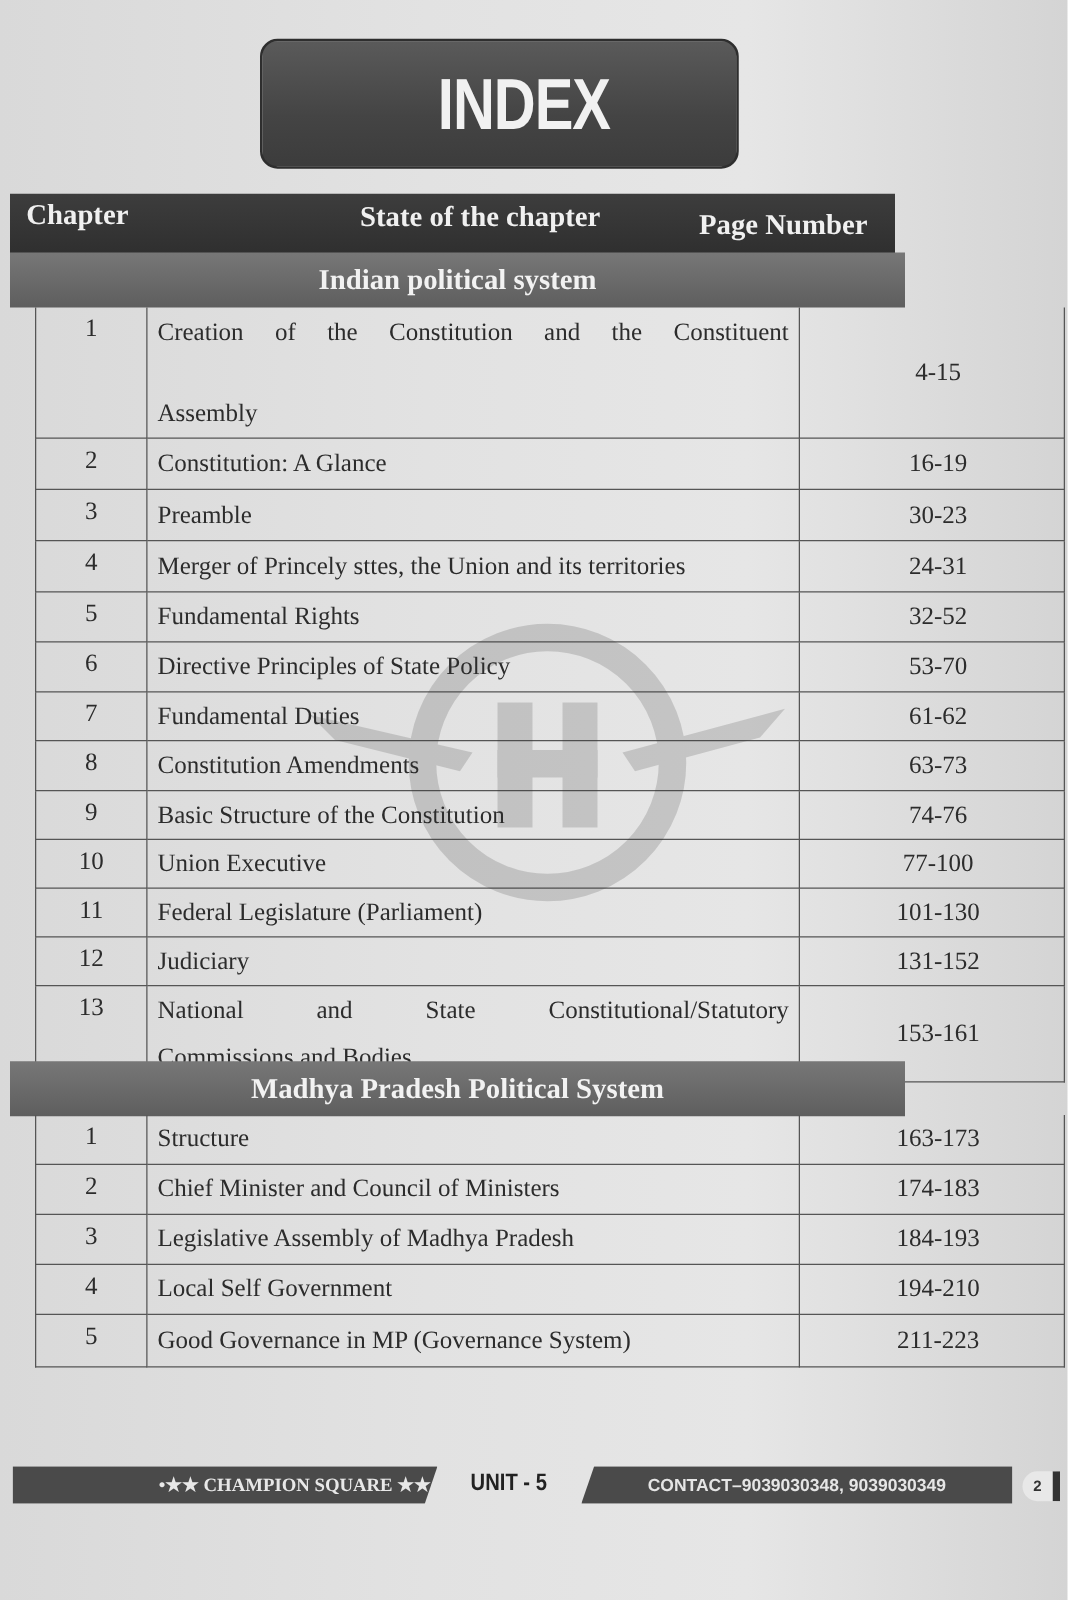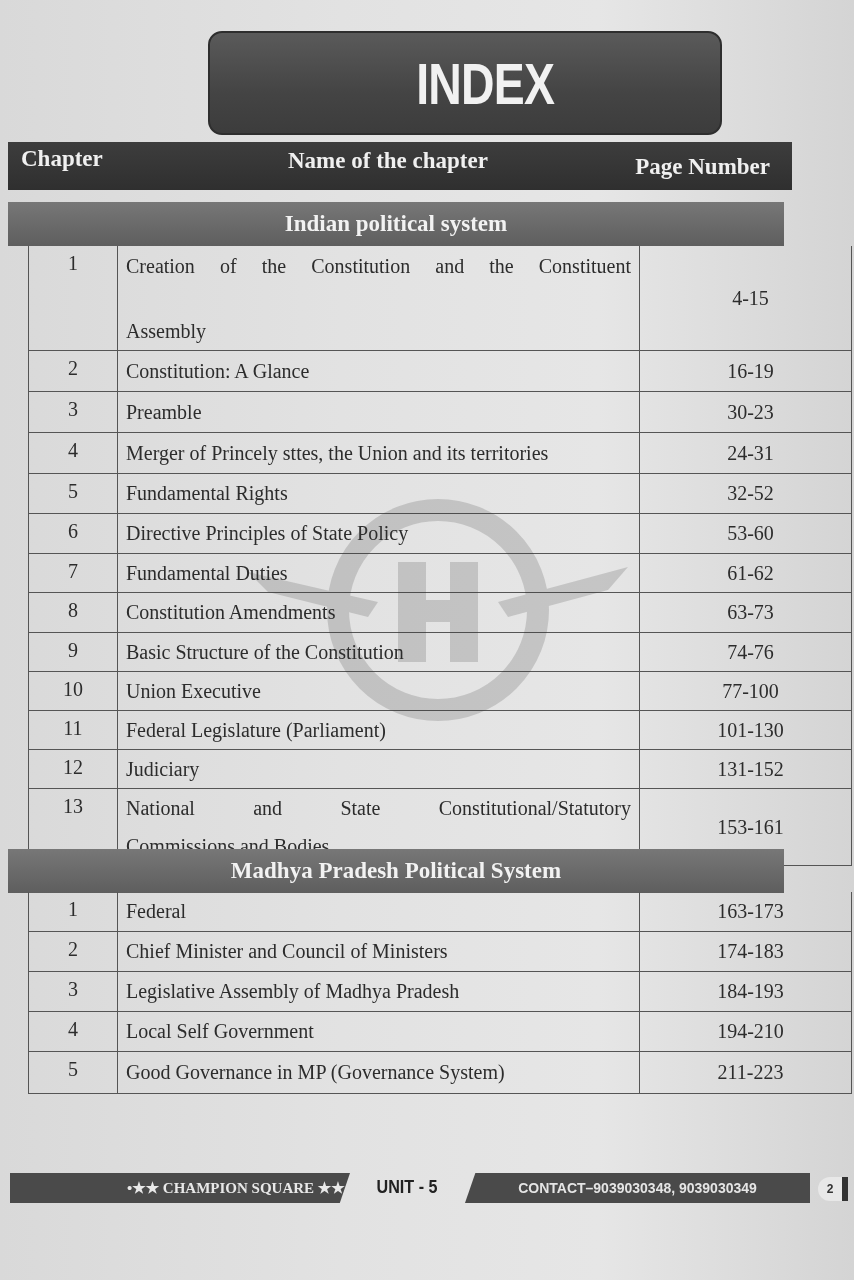--- a/index.html
+++ b/index.html
@@ -4,43 +4,43 @@
 <style>
   html, body { margin:0; padding:0; }
   body {
     width:854px; height:1280px; overflow:hidden;
     background: linear-gradient(90deg, #d9d9d9 0%, #e2e2e2 40%, #e6e6e6 70%, #d4d4d4 100%);
     font-family: "Liberation Serif", "DejaVu Serif", serif;
     color:#2a2a2a;
     position:relative;
   }
   .title-box {
-    position:absolute; left:208px; top:31px; width:514px; height:104px;
+    position:absolute; left:208px; top:31px; width:383px; height:104px;
     border-radius:14px;
     background: linear-gradient(180deg, #5a5a5a 0%, #444 60%, #3c3c3c 100%);
     border:2px solid #2e2e2e;
     box-sizing:border-box;
     display:flex; align-items:center; justify-content:center;padding-left:40px;
   }
   .title-box span {
     font-family: "Liberation Sans", "DejaVu Sans", sans-serif;
     font-weight:bold; font-size:58px; color:#f1f1f1; letter-spacing:-1px;
     transform: scaleX(0.8);
   }
   .header-bar {
-    position:absolute; left:8px; top:142px; width:784px; height:48px;
+    position:absolute; left:8px; top:155px; width:708px; height:48px;
     background: linear-gradient(180deg, #3d3d3d, #2f2f2f);
     color:#f0f0f0; font-weight:bold;
   }
   .header-bar .h { position:absolute; font-size:23px; }
   .h-chapter { left:13px; top:4px; }
   .h-name { left:280px; top:6px; }
   .h-page { right:22px; top:12px;margin-left:36px; }
   .section-bar {
-    position:absolute; left:8px; width:776px; height:44px;
+    position:absolute; left:8px; width:716px; height:44px;
     background: linear-gradient(180deg, #777 0%, #5e5e5e 100%);
     color:#f2f2f2; font-weight:bold; font-size:23px;
     display:flex; align-items:center; justify-content:center;
   }
   table.toc {
     position:absolute; left:28px; width:824px;
     border-collapse:collapse;
     font-size:20px;
   }
   table.toc td {
@@ -86,21 +86,21 @@
 </style>
 </head>
 <body>
 
 <div class="title-box">
   <span>INDEX</span>
 </div>
 
 <div class="header-bar">
   <span class="h h-chapter">Chapter</span>
-  <span class="h h-name">Name of the chapter</span>
+  <span class="h h-name">State of the chapter</span>
   <span class="h h-page">Page Number</span>
 </div>
 
 <div class="section-bar" style="top:202px;">
   <span>Indian political system</span>
 </div>
 
 <table class="toc" style="top:246px;">
   <tbody>
       <tr style="height:90px;">
@@ -127,21 +127,21 @@
     <td class="page">24-31</td>
   </tr>
   <tr style="height:40px;">
     <td class="num">5</td>
     <td class="name">Fundamental Rights</td>
     <td class="page">32-52</td>
   </tr>
   <tr style="height:40px;">
     <td class="num">6</td>
     <td class="name">Directive Principles of State Policy</td>
-    <td class="page">53-60</td>
+    <td class="page">53-70</td>
   </tr>
   <tr style="height:39px;">
     <td class="num">7</td>
     <td class="name">Fundamental Duties</td>
     <td class="page">61-62</td>
   </tr>
   <tr style="height:40px;">
     <td class="num">8</td>
     <td class="name">Constitution Amendments</td>
     <td class="page">63-73</td>
@@ -178,21 +178,21 @@
   </table>
 
 <div class="section-bar" style="top:849px;">
   <span>Madhya Pradesh Political System</span>
 </div>
 
 <table class="toc" style="top:892px;">
   <tbody>
       <tr style="height:39px;">
     <td class="num">1</td>
-    <td class="name">Federal</td>
+    <td class="name">Structure</td>
     <td class="page">163-173</td>
   </tr>
   <tr style="height:40px;">
     <td class="num">2</td>
     <td class="name">Chief Minister and Council of Ministers</td>
     <td class="page">174-183</td>
   </tr>
   <tr style="height:40px;">
     <td class="num">3</td>
     <td class="name">Legislative Assembly of Madhya Pradesh</td>

